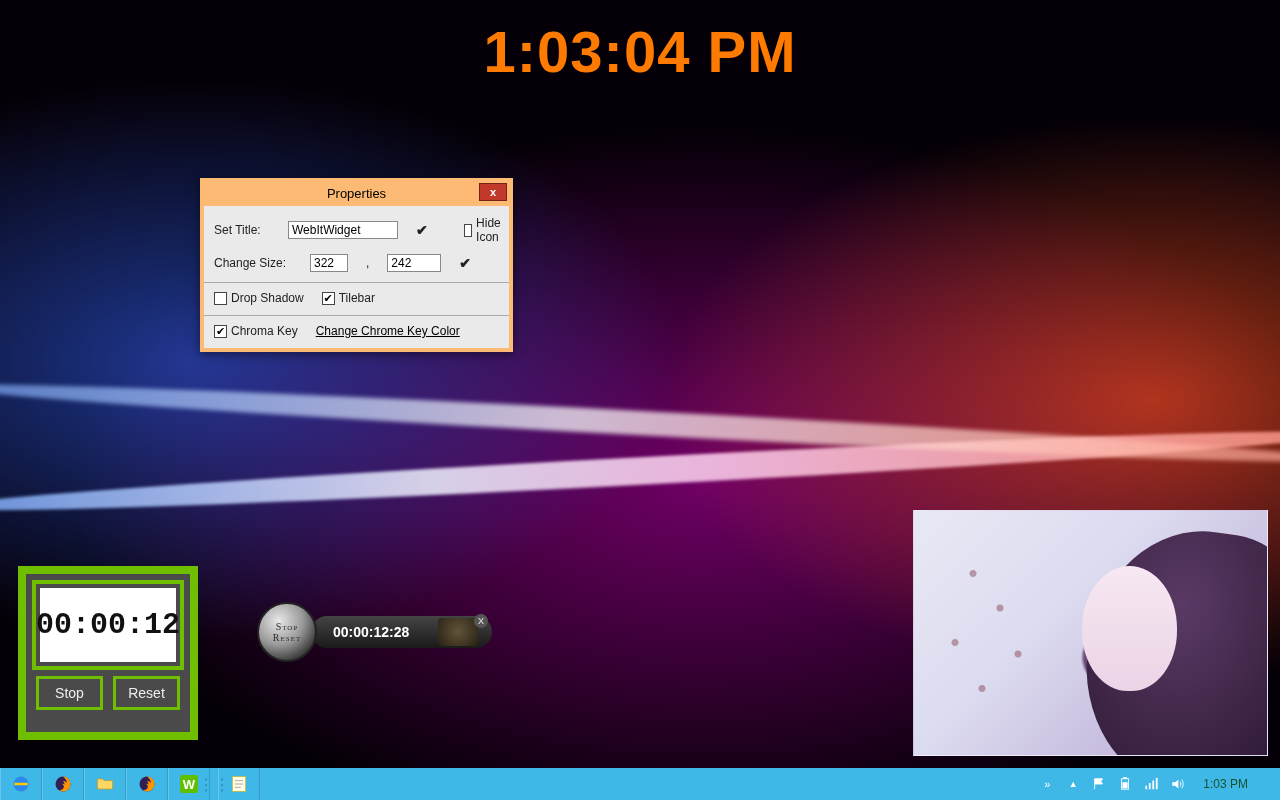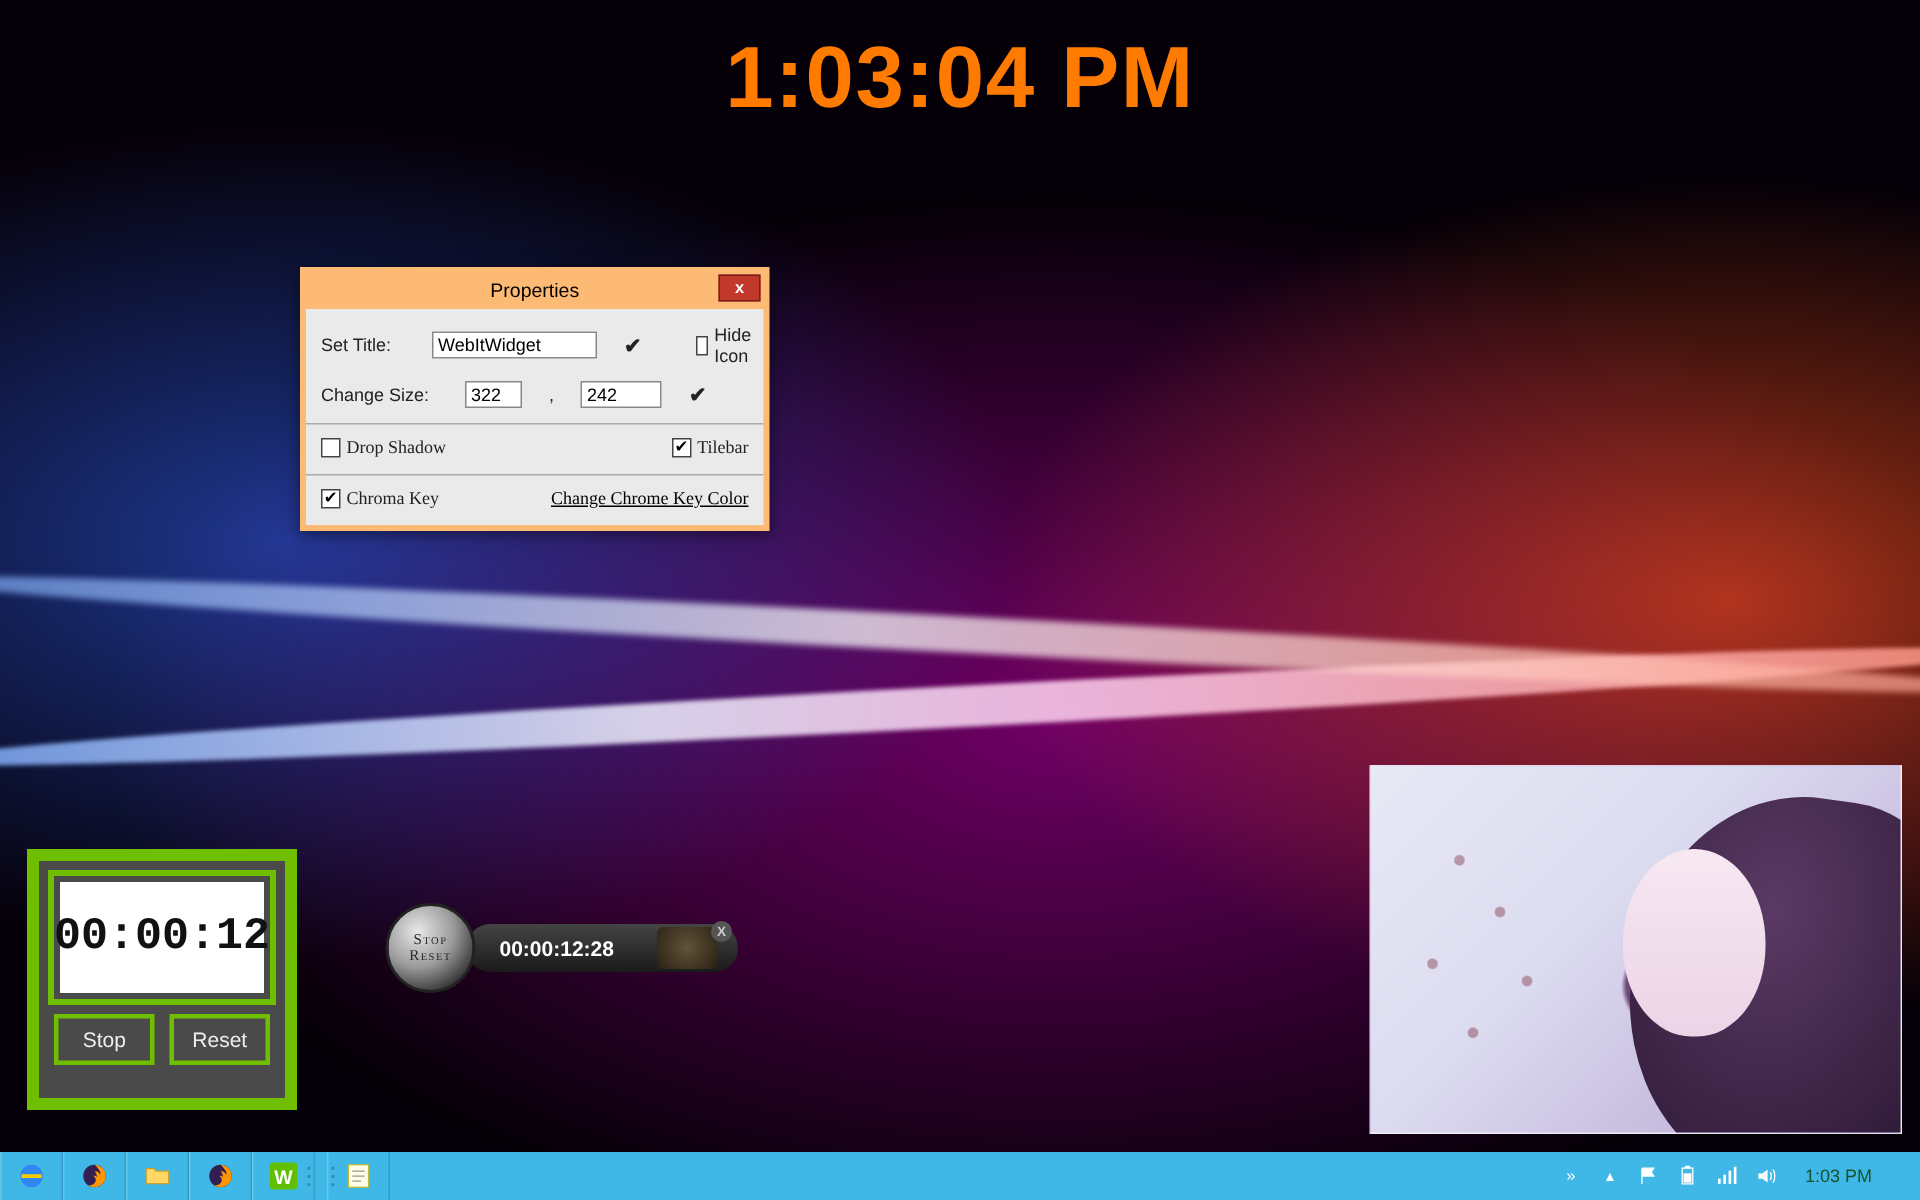--- a/index.html
+++ b/index.html
@@ -125,21 +125,21 @@
     }
     .slider-track {
       position:absolute;left:0;right:0;top:9px;height:2px;background:#bbb;
     }
     .slider-ticks {position:absolute;left:0;right:0;top:14px;display:flex;justify-content:space-between;}
     .slider-ticks span{width:1px;height:5px;background:#888;}
     .slider-thumb {
       position:absolute;left:2px;top:3px;width:10px;height:16px;background:linear-gradient(#fff,#cfcfcf);border:1px solid #777;border-radius:2px;cursor:pointer;
     }
     .hr { height:1px;background:#aaa;margin:6px -10px 8px; }
-    .row.flexb { justify-content:space-between;font-family:Liberation Serif, serif; }
+    .row.flexb { justify-content:flex-start; }
     .inline { display:flex;align-items:center; }
     .linkish { text-decoration:underline;color:#000;cursor:pointer; }
 
     
     .sw1 {
       position:absolute;
       left:18px;
       top:566px;
       width:180px;
       height:174px;

